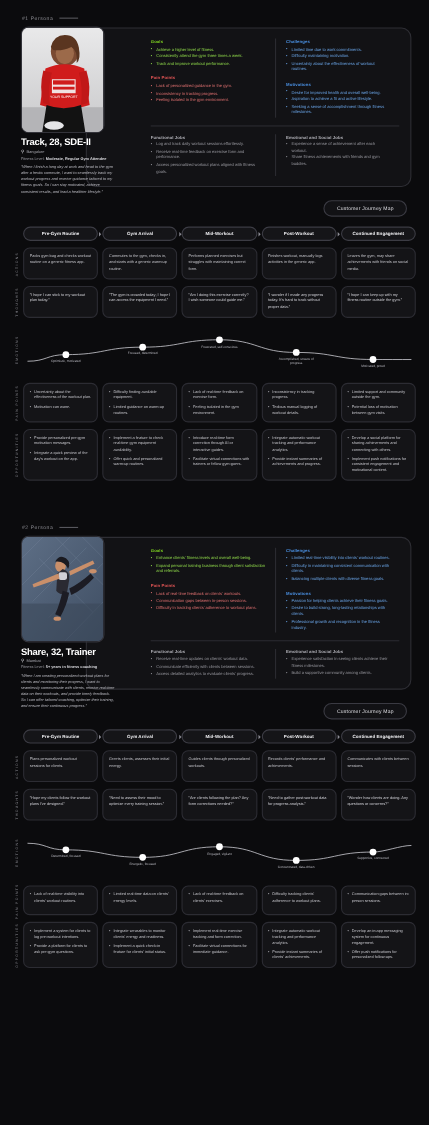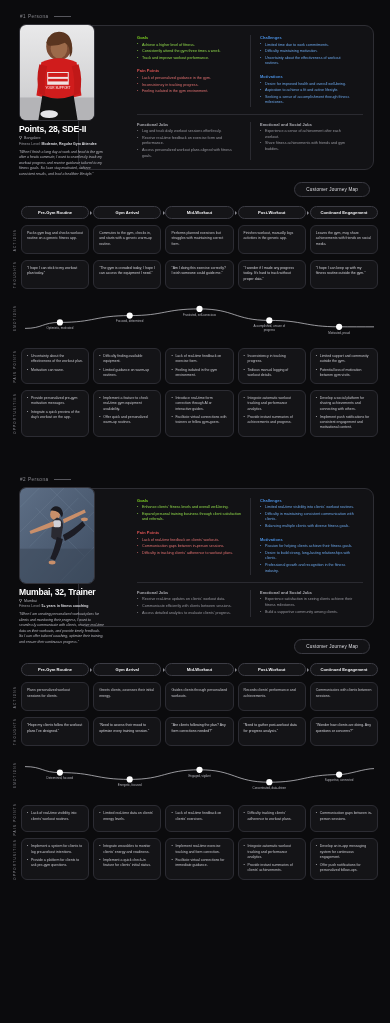--- a/index.html
+++ b/index.html
@@ -146,21 +146,21 @@
       <rect x="29" y="49" width="20" height="4" fill="#d01c1c"></rect>
       <rect x="29" y="55" width="20" height="2.6" fill="#d01c1c"></rect>
       <text x="39" y="65" font-size="3.2" fill="#fff" text-anchor="middle" font-family="sans-serif">YOUR SUPPORT</text>
       <path d="M20 40 q-4 16 0 30 l6 2 q-2-17 2-30z" fill="#c01818"></path>
       <path d="M60 40 q5 16 1 30 l-6 2 q2-17-2-30z" fill="#c01818"></path>
       <path d="M23 72 q16 6 32 0 l4 25 h-40z" fill="#121212"></path>
       <ellipse cx="30" cy="91" rx="9" ry="4" fill="#e6e6e8"></ellipse>
     </svg>
           </div>
           <div class="identity">
-            <div class="p-name">Points, 28, SDE-II</div>
+            <div class="p-name">Track, 28, SDE-II</div>
             <div class="p-loc">
               <span class="pin">⚲</span>
               <span>Bangalore</span>
             </div>
             <div class="p-level">Fitness Level: <b>Moderate, Regular Gym Attendee</b></div>
             <div class="p-quote">"When I finish a long day at work and head to the gym after a hectic commute, I want to seamlessly track my workout progress and receive guidance tailored to my fitness goals. So I can stay motivated, achieve consistent results, and lead a healthier lifestyle."</div>
           </div>
           <div class="cols">
             <div class="col">
               <div class="blk">
@@ -372,21 +372,21 @@
     <rect x="34" y="33" width="8" height="7" rx="2" fill="#cfcfd6"></rect>
     <path d="M34 34 L10 44 l1 3 L35 39z" fill="#c98f6a"></path>
     <path d="M44 32 L66 22 l1.5 3 L45 36z" fill="#c98f6a"></path>
     <path d="M38 50 q-3 13-7 22 l5 2 q6-11 8-22z" fill="#1c1c24"></path>
     <path d="M44 48 q10-5 20-14 l3 4 q-10 11-21 16z" fill="#1c1c24"></path>
     <ellipse cx="33" cy="76" rx="3.5" ry="2" fill="#c98f6a"></ellipse>
     <ellipse cx="66" cy="32" rx="3.5" ry="2" fill="#c98f6a"></ellipse>
   </svg>
           </div>
           <div class="identity">
-            <div class="p-name">Mumbai, 32, Trainer</div>
+            <div class="p-name">Share, 32, Trainer</div>
             <div class="p-loc">
               <span class="pin">⚲</span>
               <span>Mumbai</span>
             </div>
             <div class="p-level">Fitness Level: <b>5+ years in fitness coaching</b></div>
             <div class="p-quote">"When I am creating personalized workout plans for clients and monitoring their progress, I want to seamlessly communicate with clients, receive real-time data on their workouts, and provide timely feedback. So I can offer tailored coaching, optimize their training, and ensure their continuous progress."</div>
           </div>
           <div class="cols">
             <div class="col">
               <div class="blk">

